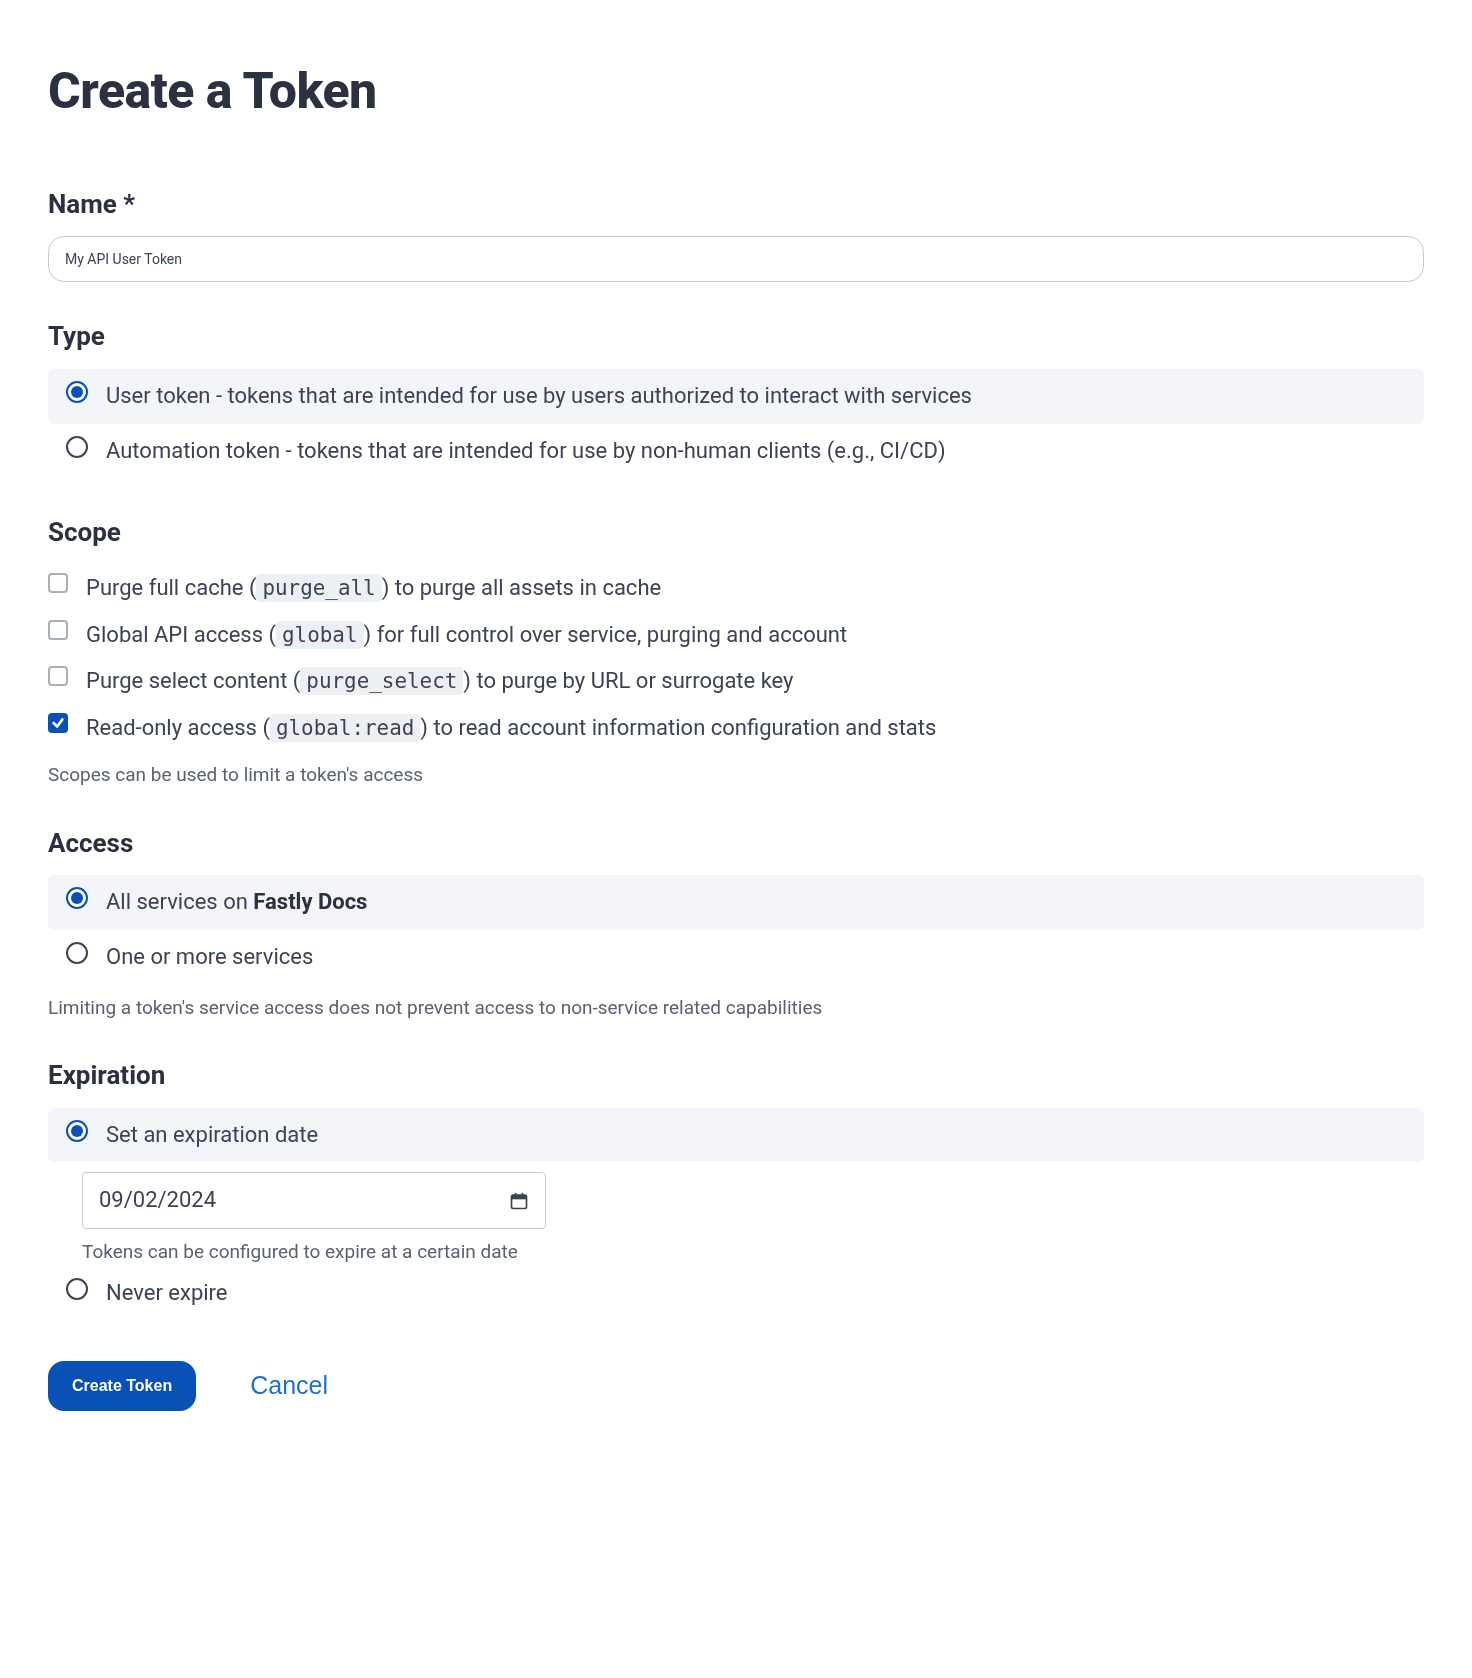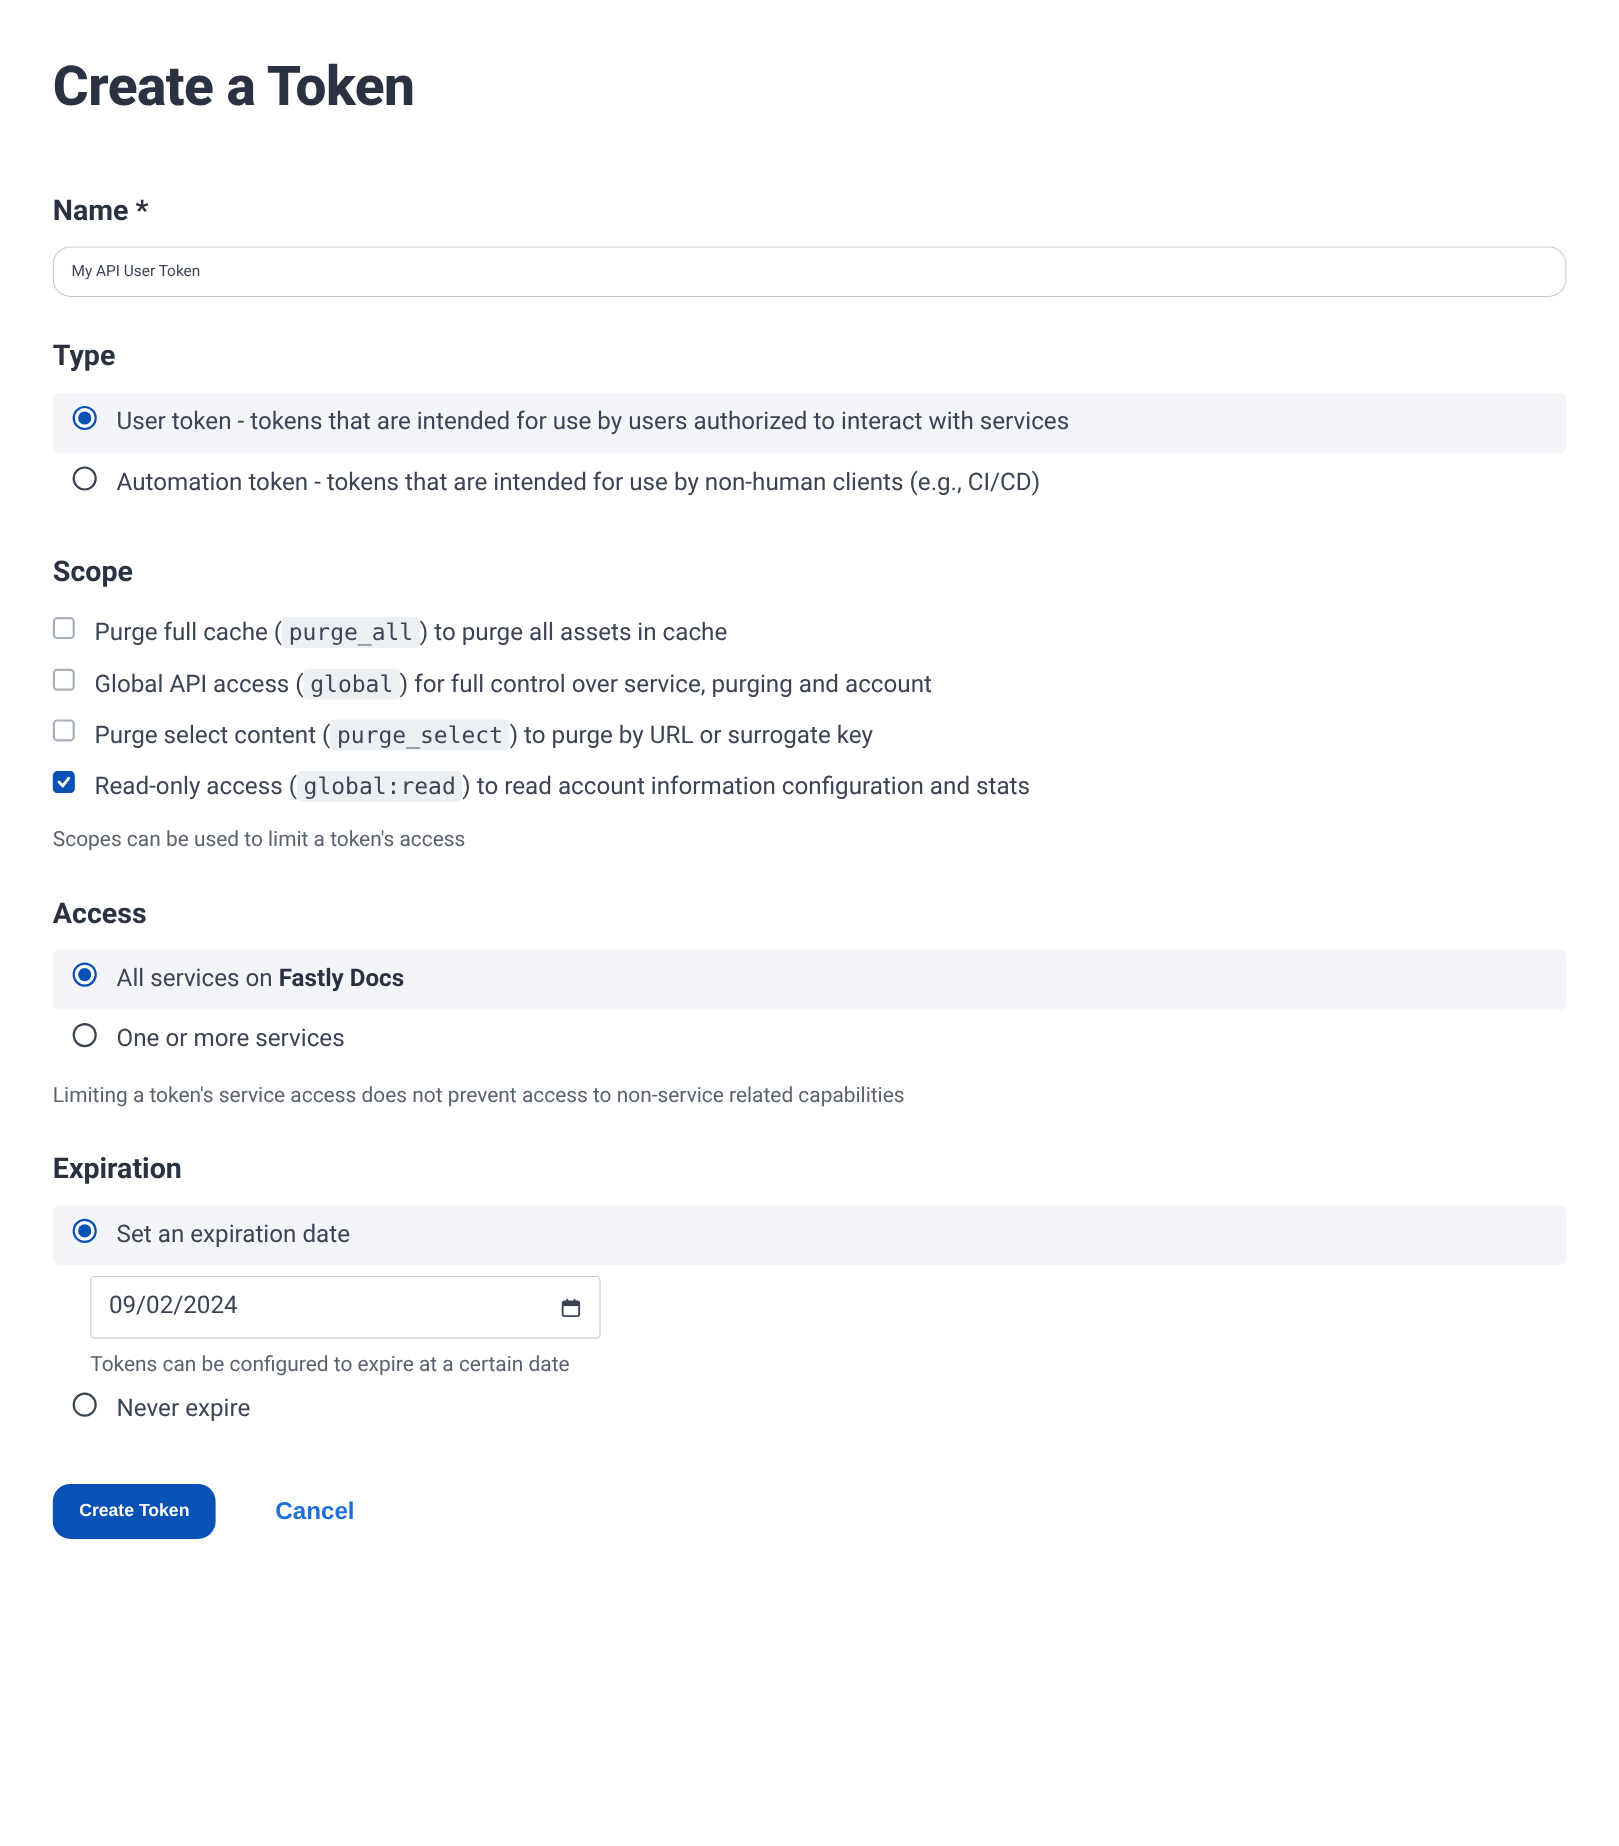--- a/index.html
+++ b/index.html
@@ -16,21 +16,21 @@
   body{
     margin:0;
     font-family:-apple-system,BlinkMacSystemFont,"Segoe UI",Roboto,Helvetica,Arial,sans-serif;
     color:var(--ink);
     background:#fff;
     font-size:22px;
     line-height:1.4;
   }
   .page{
     width:1472px;
-    padding:18px 48px 60px 48px;
+    padding:30px 48px 60px 48px;
   }
   h1{
     font-size:50px;
     font-weight:800;
     letter-spacing:-0.5px;
     margin:26px 0 60px 0;
     color:var(--ink);
   }
   .section-label{
     font-size:26px;
@@ -114,21 +114,21 @@
   }
   .cal-icon{width:20px;height:20px;flex:0 0 20px}
 
   .button-row{display:flex;align-items:center;gap:48px;margin-top:40px}
   .btn-primary{
     background:var(--blue-dark);color:#fff;border:none;
     font-size:16px;font-weight:600;
     padding:16px 24px;border-radius:16px;cursor:pointer;
   }
   .btn-link{
-    background:none;border:none;color:var(--blue);font-size:22px;font-weight:700;cursor:pointer;
+    background:none;border:none;color:var(--blue);font-size:25px;font-weight:400;cursor:pointer;
   }
   strong{font-weight:700;color:var(--ink)}
 
   label.opt-row{cursor:pointer}
   .scope-label{display:inline}
 </style>
 </head>
 <body>
 
 <div class="page">

